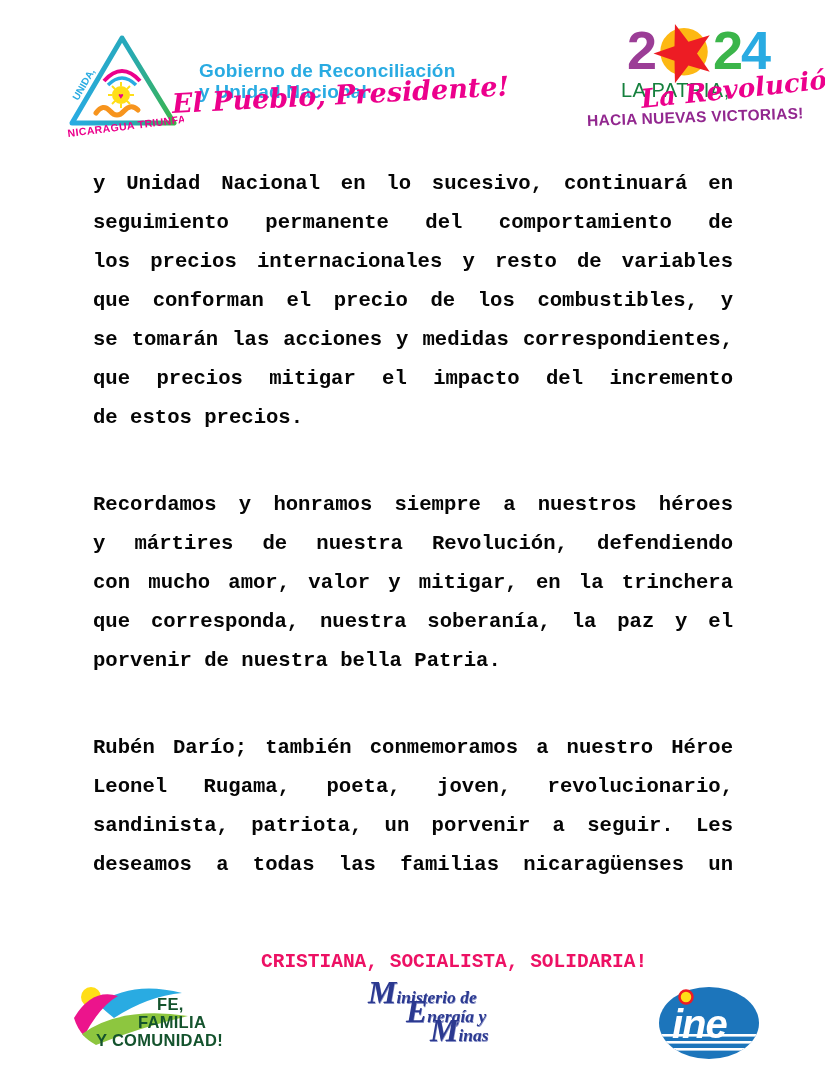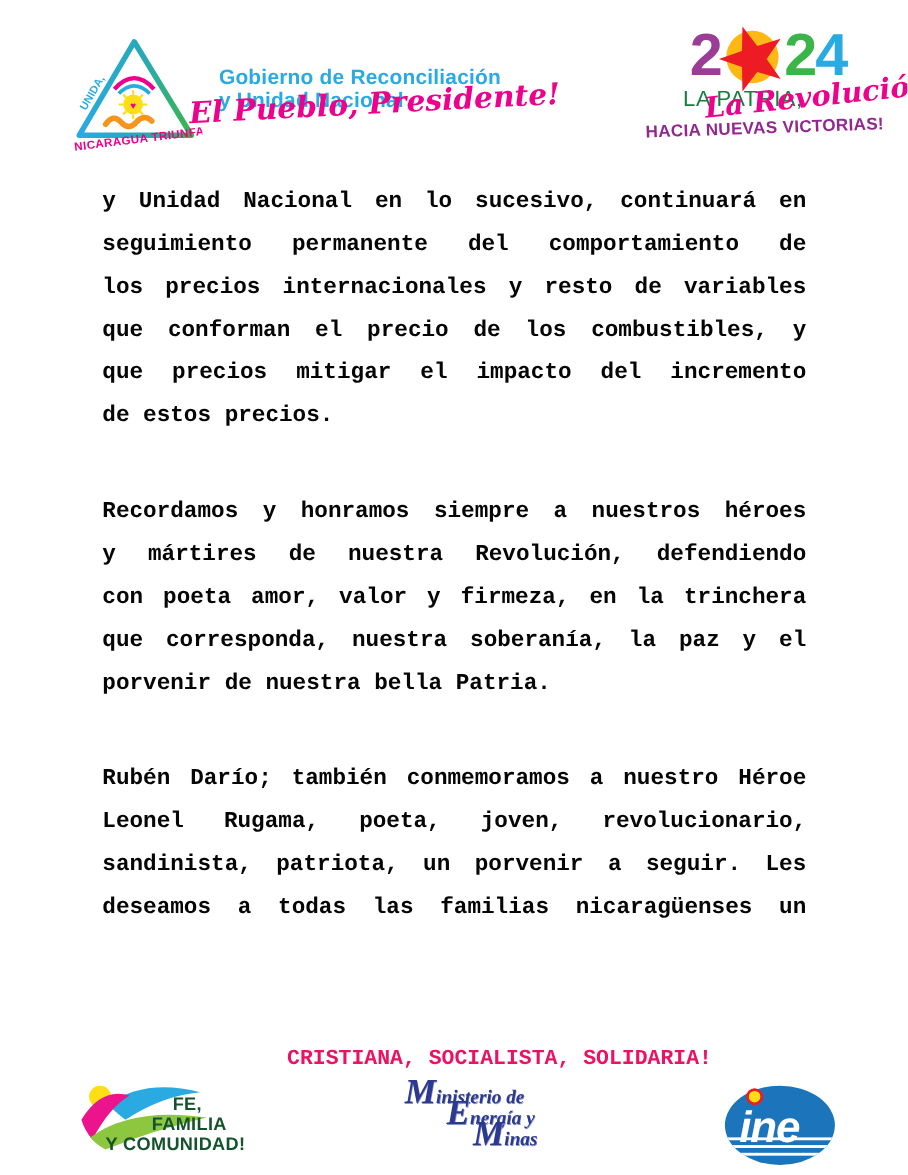--- a/index.html
+++ b/index.html
@@ -139,27 +139,28 @@
   <div class="year-patria">LA PATRIA,</div>
   <div class="year-revolucion">La Revolución!</div>
   <div class="year-victorias">HACIA NUEVAS VICTORIAS!</div>
 
   <main class="body-text">
       <div class="para">
         <div class="line">y Unidad Nacional en lo sucesivo, continuará en</div>
         <div class="line">seguimiento permanente del comportamiento de</div>
         <div class="line">los precios internacionales y resto de variables</div>
         <div class="line">que conforman el precio de los combustibles, y</div>
+        <div class="line">se tomarán las acciones y medidas correspondientes,</div>
         <div class="line">que precios mitigar el impacto del incremento</div>
         <div class="line flush">de estos precios.</div>
       </div>
       <div class="para">
         <div class="line">Recordamos y honramos siempre a nuestros héroes</div>
         <div class="line">y mártires de nuestra Revolución, defendiendo</div>
-        <div class="line">con poeta amor, valor y firmeza, en la trinchera</div>
+        <div class="line">con mucho amor, valor y mitigar, en la trinchera</div>
         <div class="line">que corresponda, nuestra soberanía, la paz y el</div>
         <div class="line flush">porvenir de nuestra bella Patria.</div>
       </div>
       <div class="para">
         <div class="line">Rubén Darío; también conmemoramos a nuestro Héroe</div>
         <div class="line">Leonel Rugama, poeta, joven, revolucionario,</div>
         <div class="line">sandinista, patriota, un porvenir a seguir. Les</div>
         <div class="line">deseamos a todas las familias nicaragüenses un</div>
       </div>
     </main>

